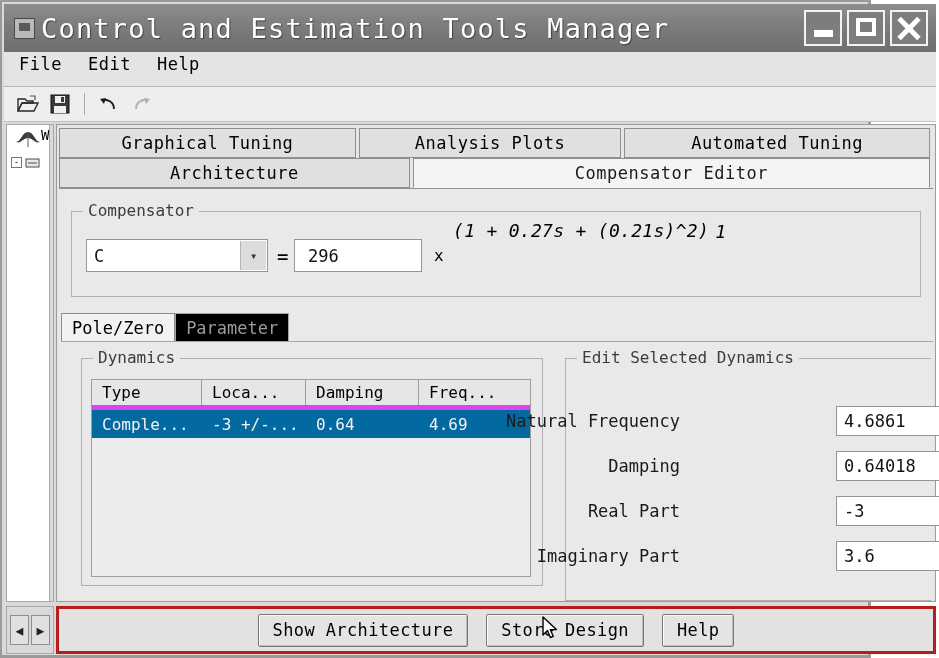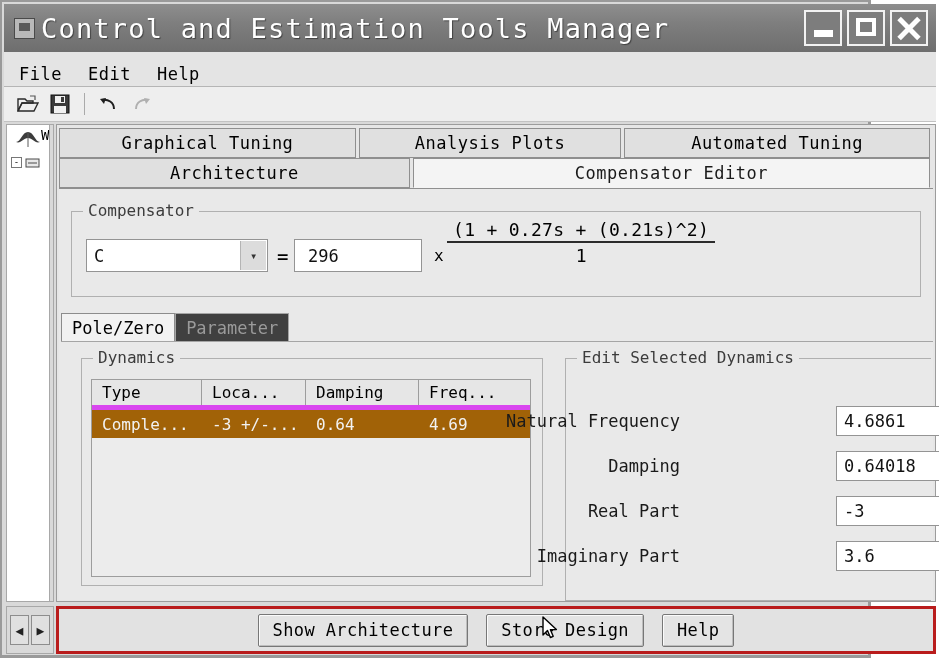--- a/index.html
+++ b/index.html
@@ -81,21 +81,21 @@
   .winbtn .g-close-a { transform: rotate(45deg); }
   .winbtn .g-close-b { transform: rotate(-45deg); }
 
   
   .menubar {
     position: absolute;
     left: 2px; top: 50px;
     width: 932px; height: 35px;
     background: #e4e4e4;
     border-bottom: 1px solid #b5b5b5;
-    display: flex; align-items: flex-end;
+    display: flex; align-items: flex-start;
     padding-left: 12px;
   }
   .menu-item {
     font-size: 17px; color: #000;
     margin-right: 20px;
     padding: 2px 3px;
     letter-spacing: .5px;
     white-space: nowrap;
   }
 
@@ -275,21 +275,21 @@
     padding-left: 13px;
     font-size: 17px; color: #111;
   }
   .times {
     position: absolute; left: 362px; top: 34px;
     font-size: 16px; color: #000;
   }
   .fraction {
     position: absolute;
     left: 375px; top: 7px;
-    display: flex; flex-direction: column; align-items: center;
+    display: flex; flex-direction: row; align-items: center; font-style: italic;
   }
   .frac-num {
     font-size: 18px; color: #000;
     white-space: nowrap;
     padding: 0 6px 1px 6px;
     letter-spacing: .3px;
   }
   .frac-bar {
     width: 100%; height: 2px; background: #2b2b2b;
   }
@@ -305,21 +305,21 @@
     width: 872px; height: 29px;
     display: flex;
   }
   .inner-tab {
     height: 29px;
     padding: 0 10px;
     display: flex; align-items: center;
     font-size: 17px;
     border: 1px solid #a5a5a5;
     border-bottom: none;
-    background: #404040;
+    background: #000000;
     color: #9a9a9a;
     white-space: nowrap;
   }
   .inner-tab.selected {
     background: #f2f2f2;
     color: #000;
     border-color: #8c8c8c;
   }
   .inner-panel {
     position: absolute;
@@ -350,21 +350,21 @@
     font-size: 16px; color: #000;
     display: flex; align-items: center;
     padding-left: 10px;
     border-right: 1px solid #9d9d9d;
     white-space: nowrap;
     overflow: hidden;
   }
   .th:last-child { border-right: none; }
   .trow {
     display: flex; height: 28px;
-    background: #a16207;
+    background: #0369a1;
   }
   .td {
     font-size: 16px; color: #f2f2f2;
     display: flex; align-items: center;
     padding-left: 10px;
     white-space: nowrap;
     overflow: hidden;
   }
   .c1 { width: 110px; }
   .c2 { width: 104px; }

